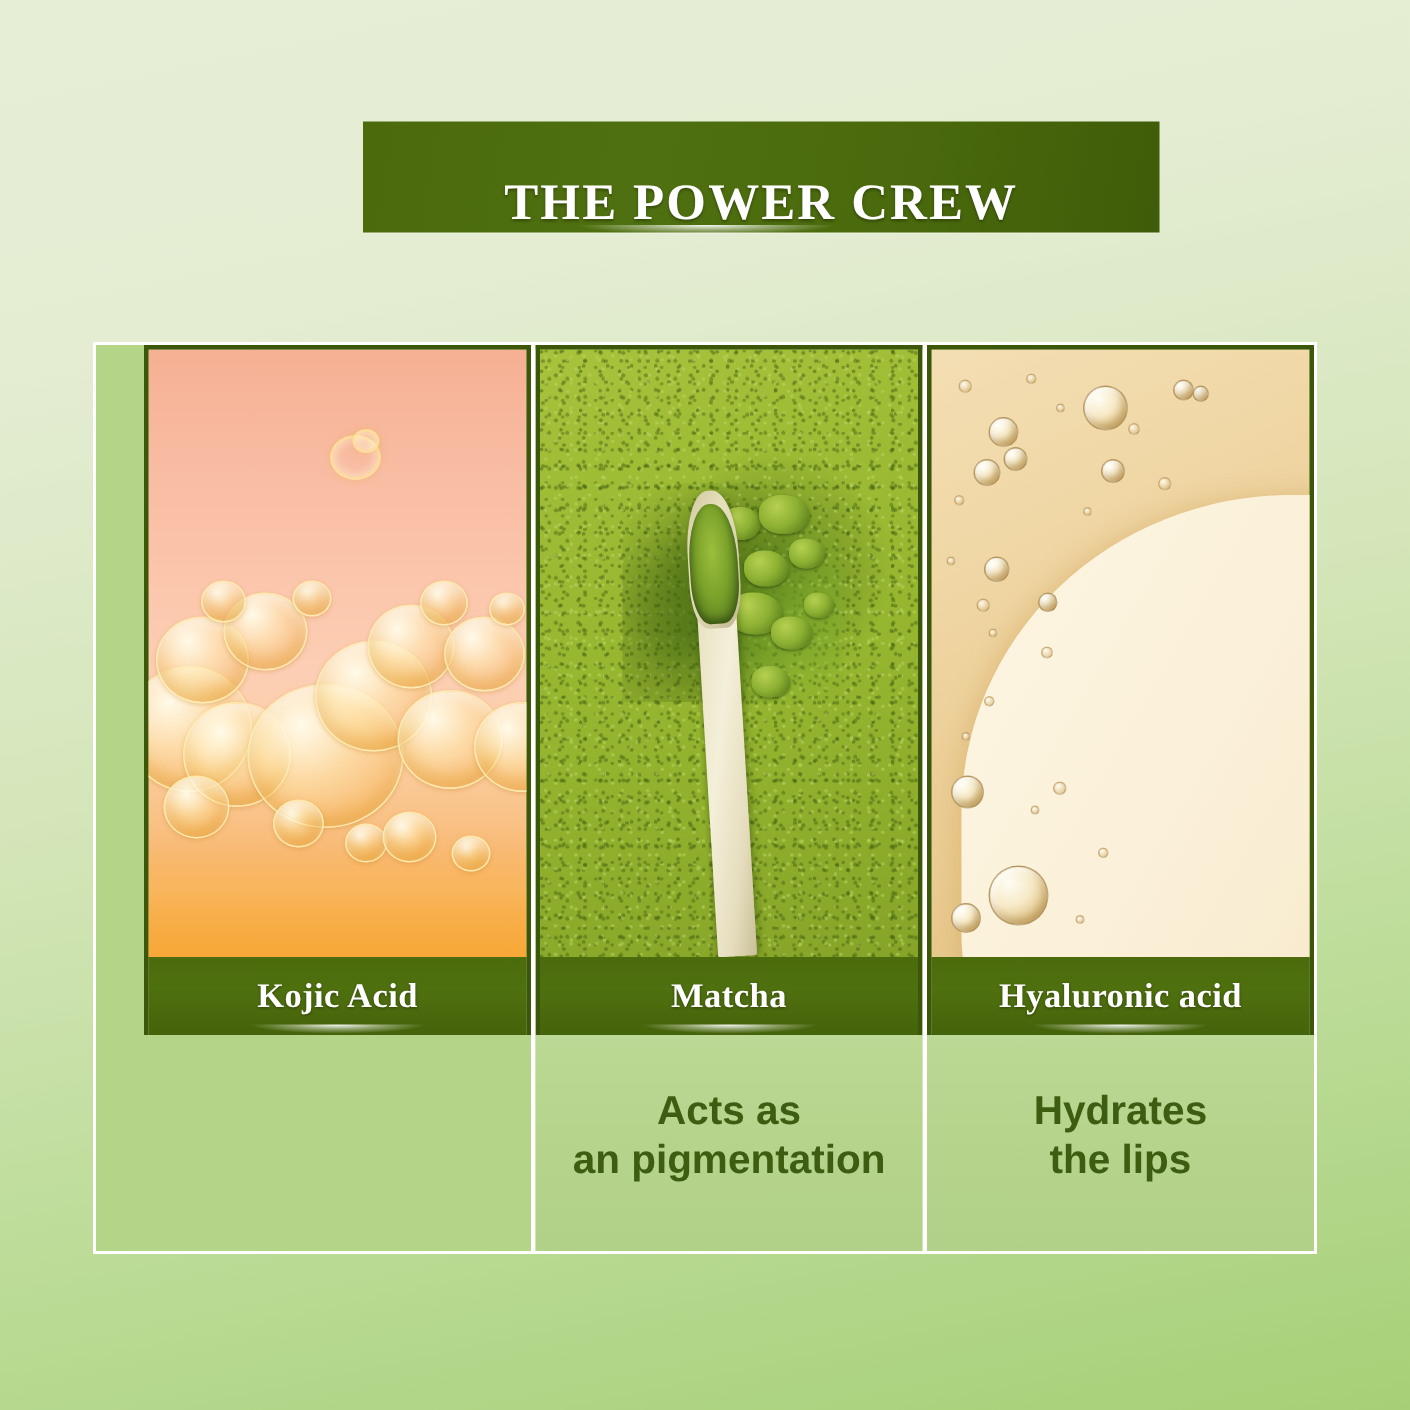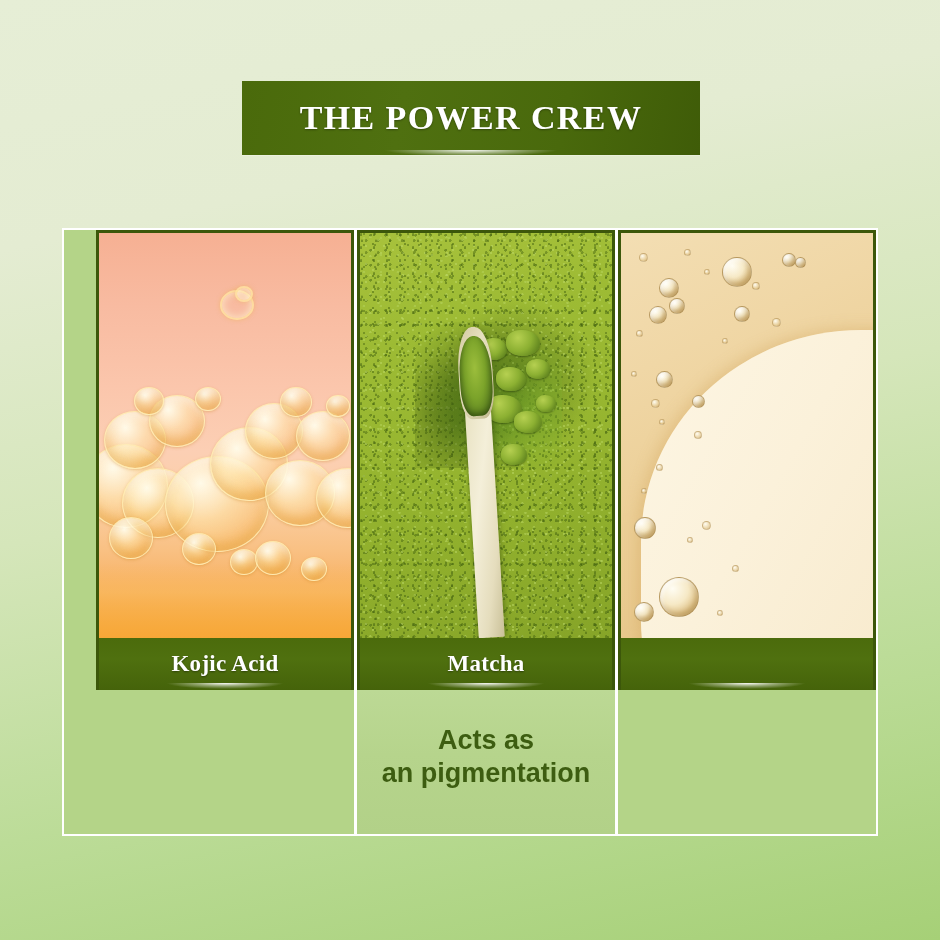--- a/index.html
+++ b/index.html
@@ -8,23 +8,23 @@
     font-family: "Liberation Sans", sans-serif;
     background: linear-gradient(168deg, #e6eed6 0%, #e4ecd2 22%, #d5e6ba 48%, #bcdc98 74%, #a6d077 100%);
     position: relative;
     overflow: hidden;
   }
 
   
   #title-banner {
     position: absolute;
     left: 242px; top: 81px;
-    width: 458px; height: 74px;
+    width: 531px; height: 74px;
     background: linear-gradient(100deg, #4a6a0b 0%, #4f7010 35%, #49690c 70%, #3f5c08 100%);
-    display: flex; align-items: center; justify-content: center;
+    display: flex; align-items: flex-end; justify-content: center;
     box-shadow: 0 1px 0 rgba(255,255,255,0.25);
   }
   #title-banner .title-text {
     font-family: "Liberation Serif", serif;
     font-weight: bold;
     font-size: 34px;
     letter-spacing: 1.4px;
     color: #ffffff;
     text-shadow: 0 1px 2px rgba(0,0,0,0.35);
     white-space: nowrap;
@@ -310,17 +310,22 @@
       <div class="bub-s" style="left:15%;top:46%;width:6px;height:6px;"></div>
       <div class="bub-s" style="left:29%;top:49%;width:8px;height:8px;"></div>
       <div class="bub-s" style="left:14%;top:57%;width:7px;height:7px;"></div>
       <div class="bub-s" style="left:8%;top:63%;width:6px;height:6px;"></div>
       <div class="bub-s" style="left:32%;top:71%;width:9px;height:9px;"></div>
       <div class="bub-s" style="left:26%;top:75%;width:6px;height:6px;"></div>
       <div class="bub-s" style="left:44%;top:82%;width:7px;height:7px;"></div>
       <div class="bub-s" style="left:38%;top:93%;width:6px;height:6px;"></div>
     </div>
     <div class="label-bar">
+      <span class="label-text">Hyaluronic acid</span>
       <span class="label-glow"></span>
     </div>
+    <div class="desc">
+      <span class="desc-text">Hydrates
+the lips</span>
+    </div>
   </div>
 
 </div>
 
 </body></html>

